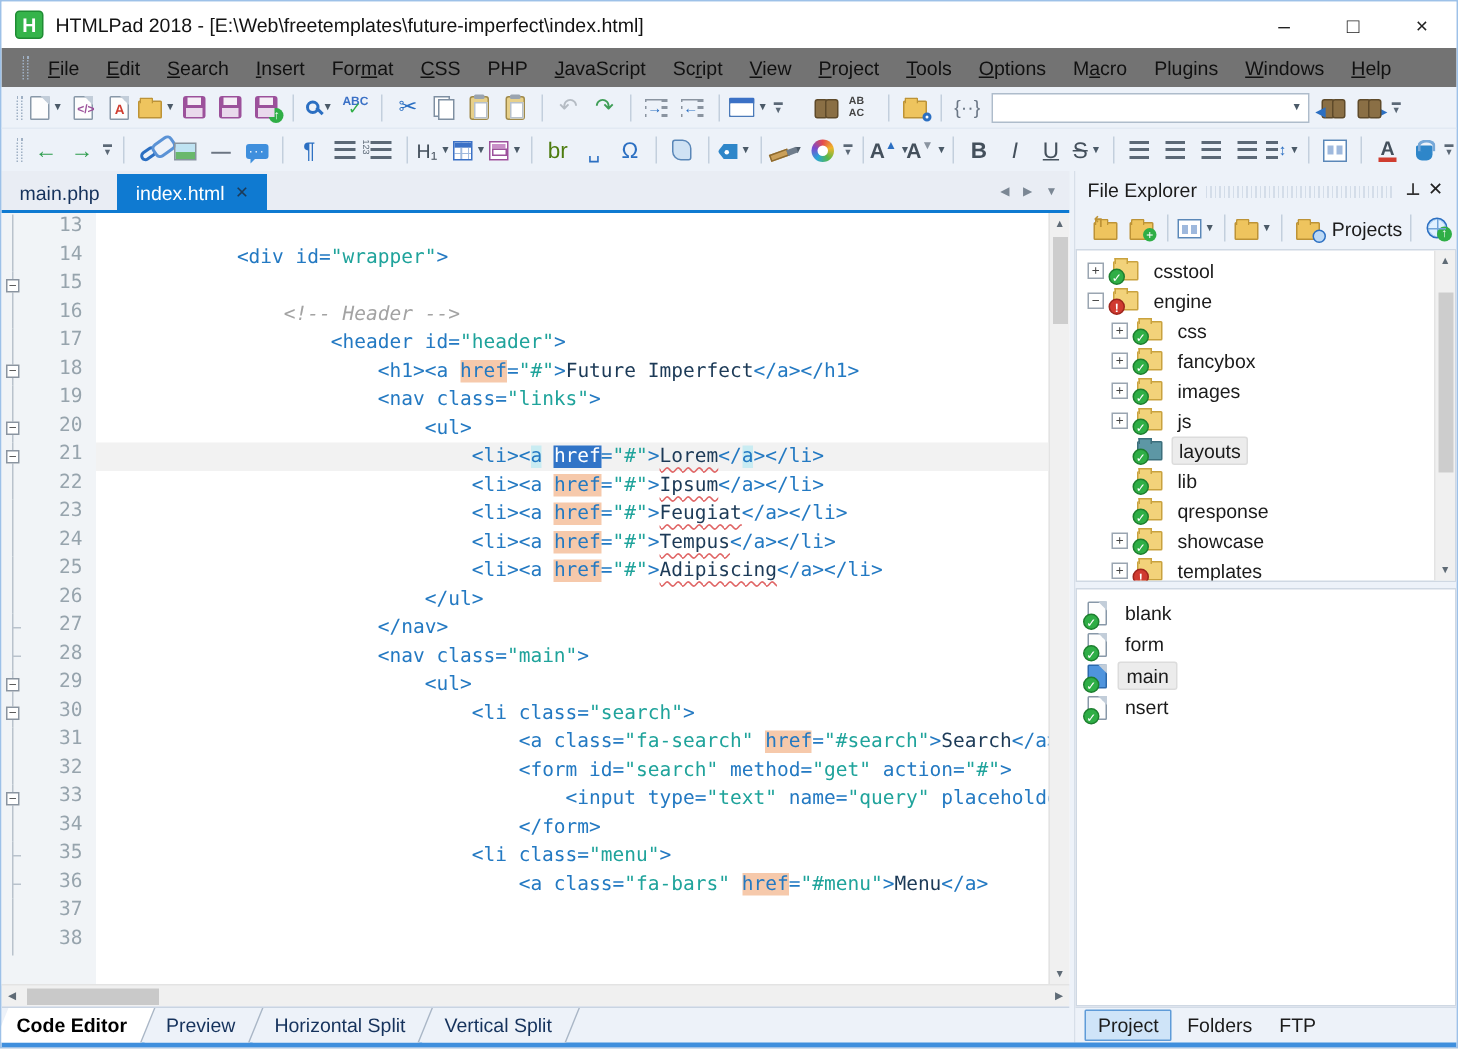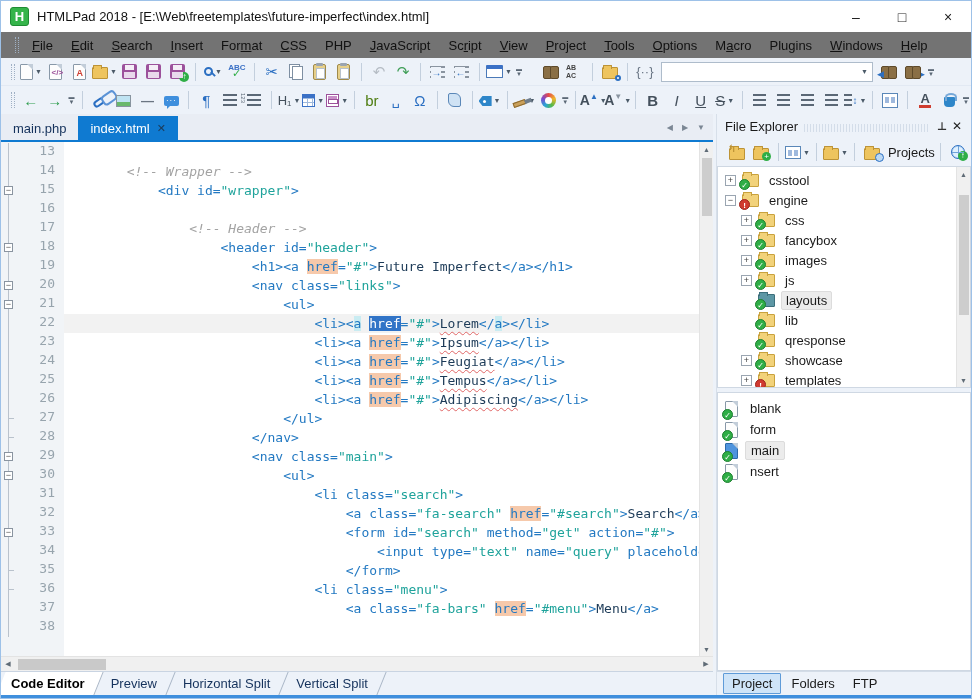--- a/index.html
+++ b/index.html
@@ -606,21 +606,20 @@
               <div class="fold"></div>
               <div class="lnum">37</div>
             </div>
             <div class="gl-row">
               <div class="fold"></div>
               <div class="lnum">38</div>
             </div>
           </div>
         <div class="codearea">
             <div class="cline"></div>
-            <div class="cline"><span>        </span><span class="c">&lt;!-- Wrapper --&gt;</span></div>
             <div class="cline"><span>            </span><span class="t">&lt;div id=</span><span class="s">"wrapper"</span><span class="t">&gt;</span></div>
             <div class="cline"></div>
             <div class="cline"><span>                </span><span class="c">&lt;!-- Header --&gt;</span></div>
             <div class="cline"><span>                    </span><span class="t">&lt;header id=</span><span class="s">"header"</span><span class="t">&gt;</span></div>
             <div class="cline"><span>                        </span><span class="t">&lt;h1&gt;&lt;a </span><span class="t hp">href</span><span class="t">=</span><span class="s">"#"</span><span class="t">&gt;</span><span class="x">Future Imperfect</span><span class="t">&lt;/a&gt;&lt;/h1&gt;</span></div>
             <div class="cline"><span>                        </span><span class="t">&lt;nav class=</span><span class="s">"links"</span><span class="t">&gt;</span></div>
             <div class="cline"><span>                            </span><span class="t">&lt;ul&gt;</span></div>
             <div class="cline cur"><span>                                </span><span class="t">&lt;li&gt;&lt;</span><span class="t m">a</span><span> </span><span class="selw">href</span><span class="t">=</span><span class="s">"#"</span><span class="t">&gt;</span><span class="x w">Lorem</span><span class="t">&lt;/</span><span class="t m">a</span><span class="t">&gt;&lt;/li&gt;</span></div>
             <div class="cline"><span>                                </span><span class="t">&lt;li&gt;&lt;a </span><span class="t hp">href</span><span class="t">=</span><span class="s">"#"</span><span class="t">&gt;</span><span class="x w">Ipsum</span><span class="t">&lt;/a&gt;&lt;/li&gt;</span></div>
             <div class="cline"><span>                                </span><span class="t">&lt;li&gt;&lt;a </span><span class="t hp">href</span><span class="t">=</span><span class="s">"#"</span><span class="t">&gt;</span><span class="x w">Feugiat</span><span class="t">&lt;/a&gt;&lt;/li&gt;</span></div>

